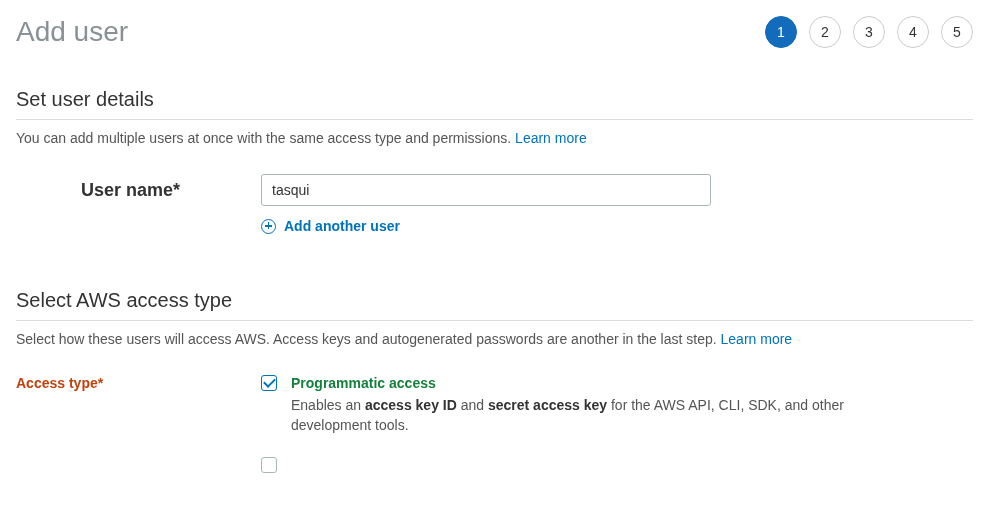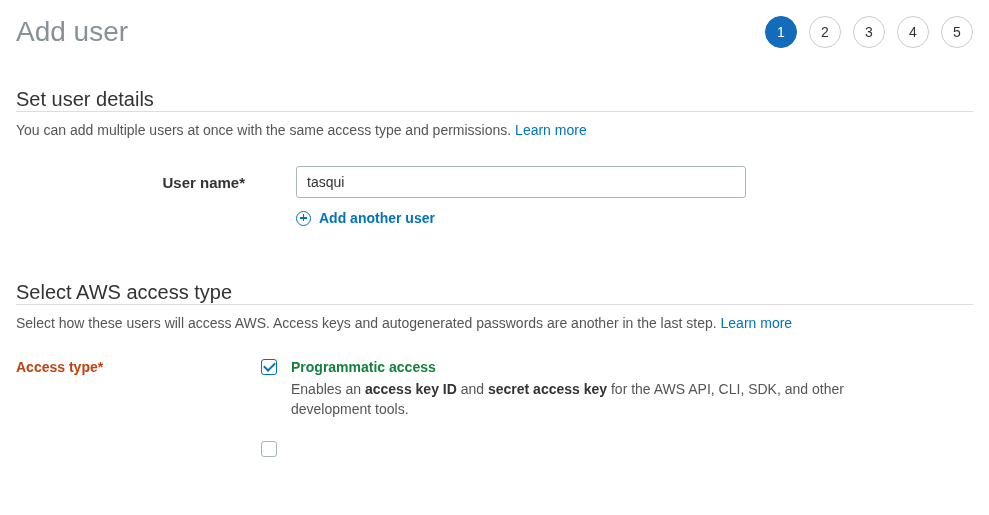--- a/index.html
+++ b/index.html
@@ -44,49 +44,49 @@
     }
     .step.active {
       background: #126cbb;
       color: #fff;
       border: 1px solid #126cbb;
     }
     .section-title {
       font-size: 20px;
       font-weight: 400;
       color: #333;
+      padding-bottom: 8px;
       border-bottom: 1px solid #ddd;
       margin-bottom: 10px;
     }
     .section-desc {
       color: #555;
       font-size: 14px;
       margin-bottom: 28px;
     }
     .link {
       color: #0073bb;
       text-decoration: none;
       cursor: pointer;
     }
     .form-row {
       display: flex;
       align-items: center;
       margin-bottom: 12px;
     }
     .form-label-col {
       width: 245px;
-      text-align: right;
+      text-align: center;
       padding-right: 16px;
       font-weight: 700;
-      font-size: 15px;
+      font-size: 18px;
       color: #333;
     }
     .form-input-col {
       flex: 1;
-      margin-left: 35px;
     }
     .text-input {
       width: 450px;
       padding: 7px 10px;
       border: 1px solid #aab7b8;
       border-radius: 3px;
       font-size: 14px;
       color: #333;
     }
     .add-another-row {

